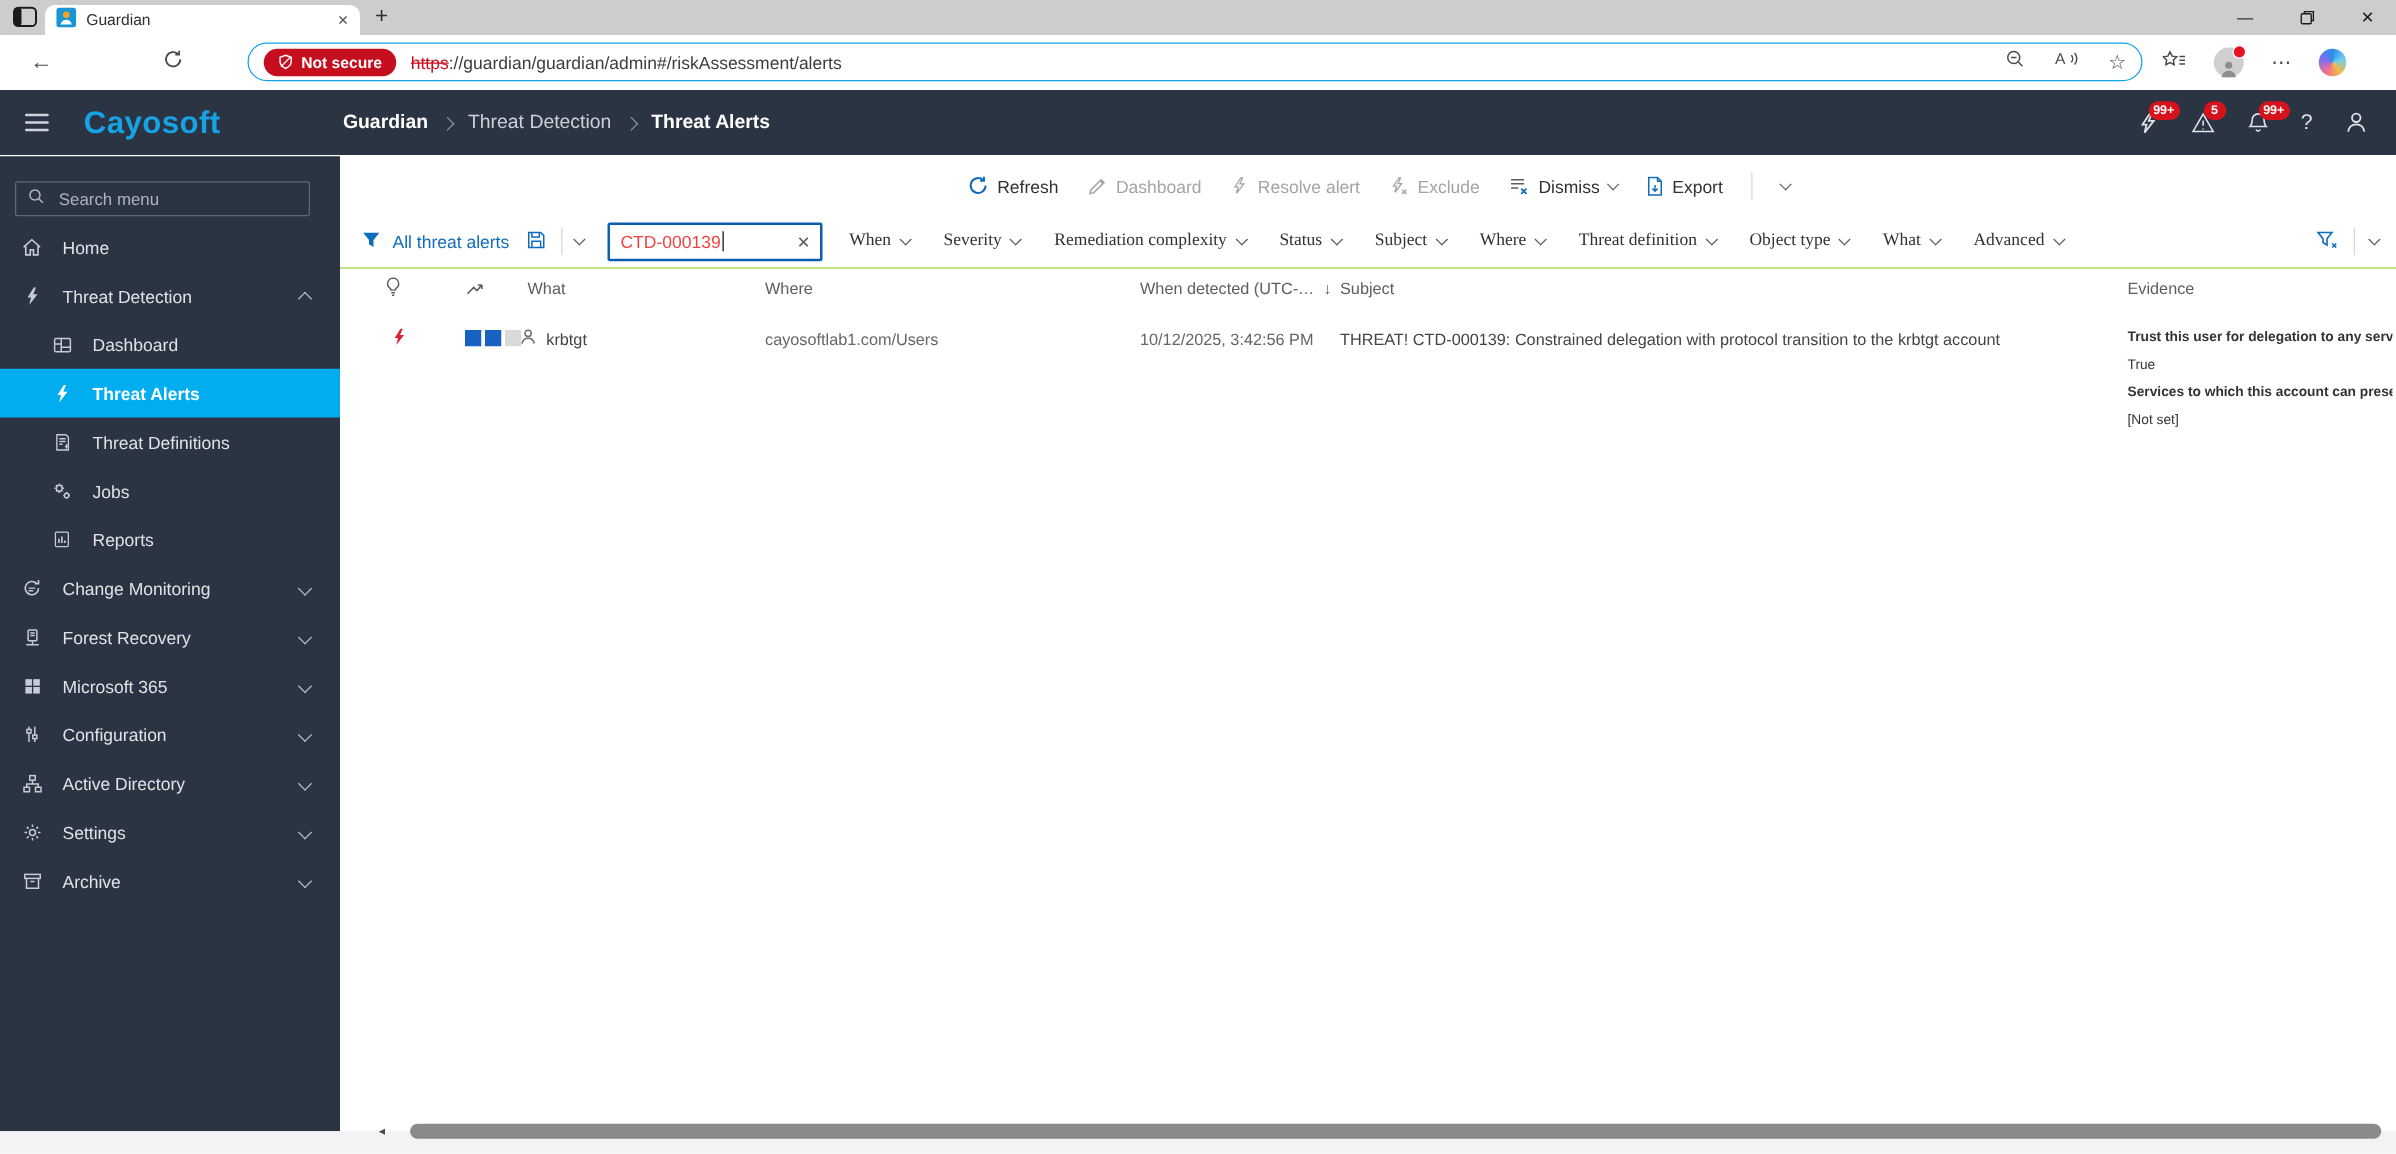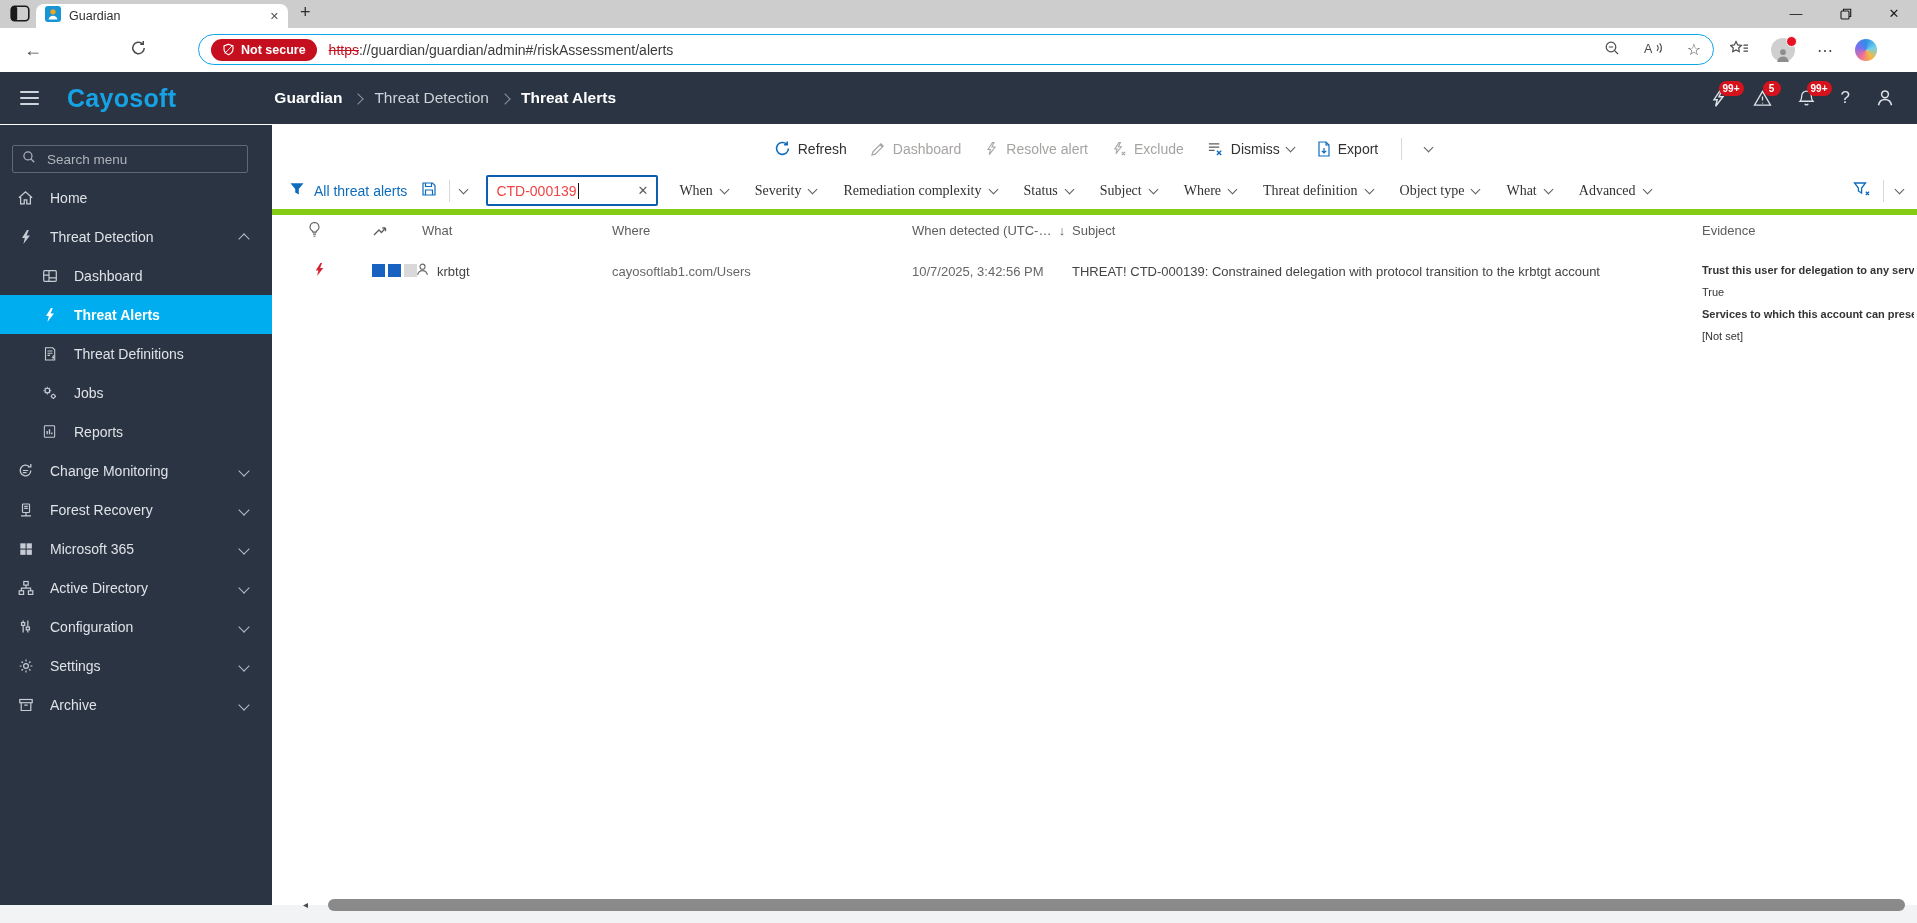--- a/index.html
+++ b/index.html
@@ -65,21 +65,21 @@
 
   
   #toolbar{position:absolute;left:272px;top:125px;width:1645px;height:47px;display:flex;align-items:center;
            padding-left:17px;gap:23px;font-size:14px;color:#323130;box-sizing:border-box;background:#fff;justify-content:center;}
   .tbtn{display:flex;align-items:center;gap:7px;}
   .tbtn.off{color:#a6a4a2;}
   .vdiv{width:1px;height:22px;background:#d8d8d8;}
   .chev-s{width:6px;height:6px;border-right:1.4px solid #5f5d5b;border-bottom:1.4px solid #5f5d5b;transform:rotate(45deg);margin-top:-3px;}
 
   #filterbar{position:absolute;left:272px;top:172px;width:1645px;height:43px;display:flex;align-items:center;
-             padding-left:17px;font-size:14px;color:#323130;box-sizing:border-box;background:#fff;border-bottom:6px solid #84cc16;}
+             padding-left:17px;font-size:14px;color:#323130;box-sizing:border-box;background:#fff;border-bottom:1px solid #84cc16;}
   #preset-label{color:#0f6cbd;margin:0 14px 0 9px;}
   #searchbox{display:flex;align-items:center;border:2px solid #0c5fae;border-radius:2px;height:27px;width:152px;
              padding:0 8px;margin-right:21px;box-sizing:content-box;}
   #searchbox .val{font-size:14px;color:#ef4444;white-space:nowrap;}
   #searchbox .caret{display:inline-block;width:1px;height:16px;background:#111;margin-left:1px;}
   #searchbox .clear{margin-left:auto;color:#5f5d5b;font-size:13px;}
   #dropdowns{display:flex;align-items:center;gap:27px;}
   .dd{display:flex;align-items:center;gap:8px;font-family:Liberation Serif, serif;}
   #filter-right{margin-left:auto;display:flex;align-items:center;gap:12px;padding-right:14px;}
 
@@ -332,39 +332,39 @@
             <rect x="8.7" y="1.5" width="6" height="6"></rect>
             <rect x="1.5" y="8.7" width="6" height="6"></rect>
             <rect x="8.7" y="8.7" width="6" height="6"></rect>
           </svg>
         </span>
       <span>Microsoft 365</span>
       <span class="chev chev-down"></span>
     </div>
     <div class="nav-item">
       <span class="ico">
+          <svg width="15" height="15" viewBox="0 0 16 16" fill="none" stroke="currentColor" stroke-width="1.3">
+            <path d="M5.5 1.5v13M10.5 1.5v13"></path>
+            <rect x="3.8" y="3.8" width="3.4" height="3" fill="#2b3442"></rect>
+            <rect x="8.8" y="8.6" width="3.4" height="3" fill="#2b3442"></rect>
+          </svg>
+        </span>
+      <span>Configuration</span>
+      <span class="chev chev-down"></span>
+    </div>
+    <div class="nav-item">
+      <span class="ico">
           <svg width="16" height="16" viewBox="0 0 16 16" fill="none" stroke="currentColor" stroke-width="1.2">
             <rect x="5.8" y="1.5" width="4.4" height="3.6"></rect>
             <rect x="1.2" y="10.8" width="4.4" height="3.6"></rect>
             <rect x="10.4" y="10.8" width="4.4" height="3.6"></rect>
             <path d="M8 5.1v3M3.4 10.8V8.1h9.2v2.7"></path>
           </svg>
         </span>
       <span>Active Directory</span>
-      <span class="chev chev-down"></span>
-    </div>
-    <div class="nav-item">
-      <span class="ico">
-          <svg width="15" height="15" viewBox="0 0 16 16" fill="none" stroke="currentColor" stroke-width="1.3">
-            <path d="M5.5 1.5v13M10.5 1.5v13"></path>
-            <rect x="3.8" y="3.8" width="3.4" height="3" fill="#2b3442"></rect>
-            <rect x="8.8" y="8.6" width="3.4" height="3" fill="#2b3442"></rect>
-          </svg>
-        </span>
-      <span>Configuration</span>
       <span class="chev chev-down"></span>
     </div>
     <div class="nav-item">
       <span class="ico">
           <svg width="16" height="16" viewBox="0 0 16 16" fill="none" stroke="currentColor" stroke-width="1.2">
             <circle cx="8" cy="8" r="2.4"></circle>
             <path d="M8 1.6v2M8 12.4v2M1.6 8h2M12.4 8h2M3.5 3.5l1.4 1.4M11.1 11.1l1.4 1.4M3.5 12.5l1.4-1.4M11.1 4.9l1.4-1.4"></path>
           </svg>
         </span>
       <span>Settings</span>
@@ -534,21 +534,21 @@
     <span class="sev-sq sev-on"></span><span class="sev-sq sev-on"></span><span class="sev-sq sev-off"></span>
   </span>
   <span class="td" style="left:143px;top:14px;color:#6b6b6b;">
     <svg width="15" height="15" viewBox="0 0 16 16" fill="none" stroke="currentColor" stroke-width="1.2">
         <circle cx="8" cy="5" r="2.7"></circle>
         <path d="M2.8 13.8c.6-3.2 2.6-4.6 5.2-4.6s4.6 1.4 5.2 4.6"></path>
       </svg>
   </span>
   <span class="td" style="left:165px;top:16px;">krbtgt</span>
   <span class="td" style="left:340px;top:16px;color:#666;">cayosoftlab1.com/Users</span>
-  <span class="td" style="left:640px;top:16px;color:#666;">10/7/2025, 3:42:56 PM</span>
+  <span class="td" style="left:640px;top:16px;color:#666;">10/12/2025, 3:42:56 PM</span>
   <span class="td" style="left:800px;top:16px;width:615px;overflow:hidden;">THREAT! CTD-000139: Constrained delegation with protocol transition to the krbtgt account</span>
   <div id="evidence-cell">
     <div class="evl">Trust this user for delegation to any service (</div>
     <div class="evv">True</div>
     <div class="evl">Services to which this account can preset de</div>
     <div class="evv">[Not set]</div>
   </div>
 </div>
 
 <div id="bottomstrip"></div>

